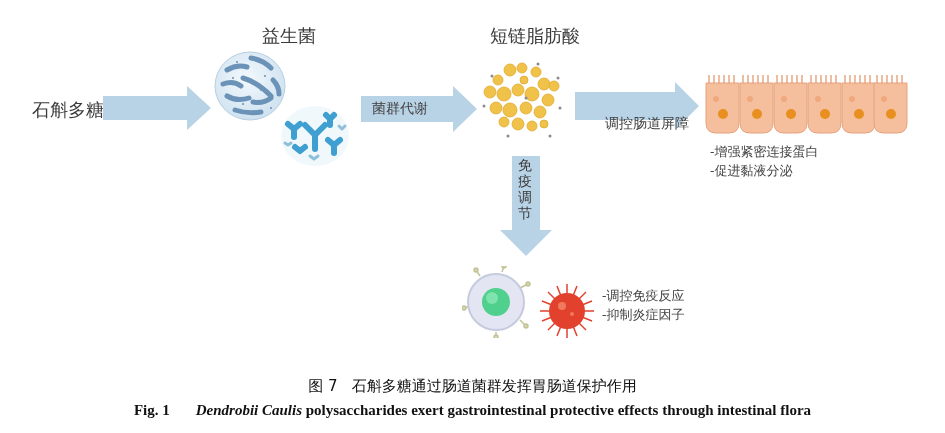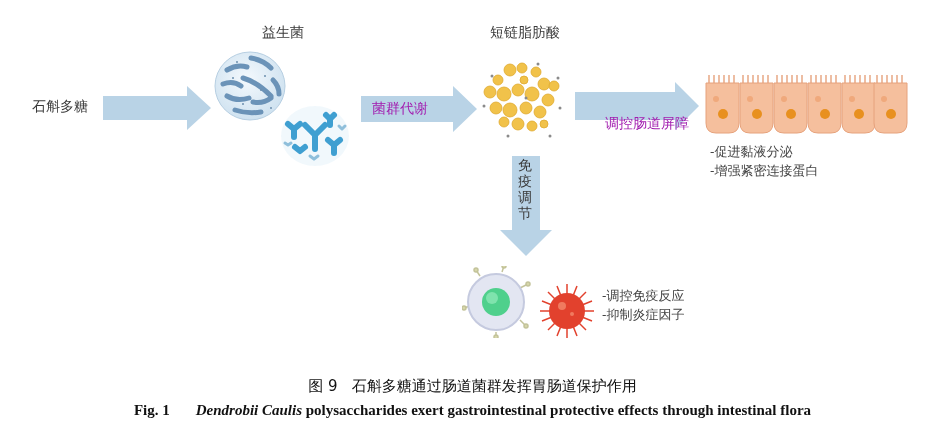--- a/index.html
+++ b/index.html
@@ -1,21 +1,21 @@
 <!DOCTYPE html>
 <html><head>
 <meta charset="utf-8">
 <style>
   html, body { margin:0; padding:0; background:#ffffff; }
   body { width:945px; height:433px; position:relative; overflow:hidden;
          font-family:"DejaVu Serif", serif; color:#333; }
   .abs { position:absolute; }
-  .label { font-size:14px; color:#3a3a3a; white-space:nowrap; font-family:Liberation Mono, monospace; }
+  .label { font-size:18px; color:#3a3a3a; white-space:nowrap; font-family:Liberation Mono, monospace; }
   .arrow-svg { position:absolute; overflow:visible; }
-  .arrow-text { position:absolute; font-size:14px; color:#a21caf; white-space:nowrap; font-family:Liberation Serif, serif; }
+  .arrow-text { position:absolute; font-size:14px; color:#404040; white-space:nowrap; font-family:Liberation Serif, serif; }
   .note { font-size:13px; color:#444; line-height:19px; white-space:nowrap; font-family:"DejaVu Serif", serif; }
   .caption-cn { position:absolute; left:0; width:945px; top:377px; text-align:center;
                 font-size:15px; color:#111; font-family:"DejaVu Sans", sans-serif; }
   .caption-en { position:absolute; left:0; width:945px; top:402px; text-align:center;
                 font-size:15px; color:#111; font-weight:bold; font-family:"Liberation Serif", serif; }
   .caption-en .figno { margin-right:26px; }
   .caption-en i { }
 </style>
 </head>
 <body>
@@ -134,22 +134,22 @@
     <circle cx="11" cy="24" r="3" fill="#f0a97c"></circle>
   </g>
   <use href="#cell" x="34"></use>
     <use href="#cell" x="68"></use>
     <use href="#cell" x="102"></use>
   <use href="#cell" x="136"></use>
     <use href="#cell" x="168"></use>
 </svg>
 
 <div class="abs note" style="left:710px; top:142px;">
+  <div>-增强紧密连接蛋白</div>
   <div>-促进黏液分泌</div>
-  <div>-增强紧密连接蛋白</div>
 </div>
 
 <svg class="arrow-svg" style="left:502px; top:156px;" width="50" height="100">
   <polygon points="10,0 38,0 38,74 50,74 24,100 -2,74 10,74" fill="#b9d3e6"></polygon>
 </svg>
 <div class="abs" style="left:518px; top:157px; width:16px; font-size:14px; line-height:16px; color:#3a3a3a; font-family:'DejaVu Serif', serif;">
   <div>免</div>
   <div>疫</div>
   <div>调</div>
   <div>节</div>
@@ -190,17 +190,17 @@
   <circle cx="22" cy="22" r="4" fill="#f07a5f"></circle>
   <circle cx="32" cy="30" r="2" fill="#f07a5f"></circle>
 </svg>
 
 <div class="abs note" style="left:602px; top:286px;">
   <div>-调控免疫反应</div>
   <div>-抑制炎症因子</div>
 </div>
 
 <div class="caption-cn">
-  <span style="margin-right:14px;">图 9</span><span>石斛多糖通过肠道菌群发挥胃肠道保护作用</span>
+  <span style="margin-right:14px;">图 7</span><span>石斛多糖通过肠道菌群发挥胃肠道保护作用</span>
 </div>
 <div class="caption-en">
   <span class="figno">Fig. 1</span><i>Dendrobii Caulis</i><span> polysaccharides exert gastrointestinal protective effects through intestinal flora</span>
 </div>
 
 </body></html>

